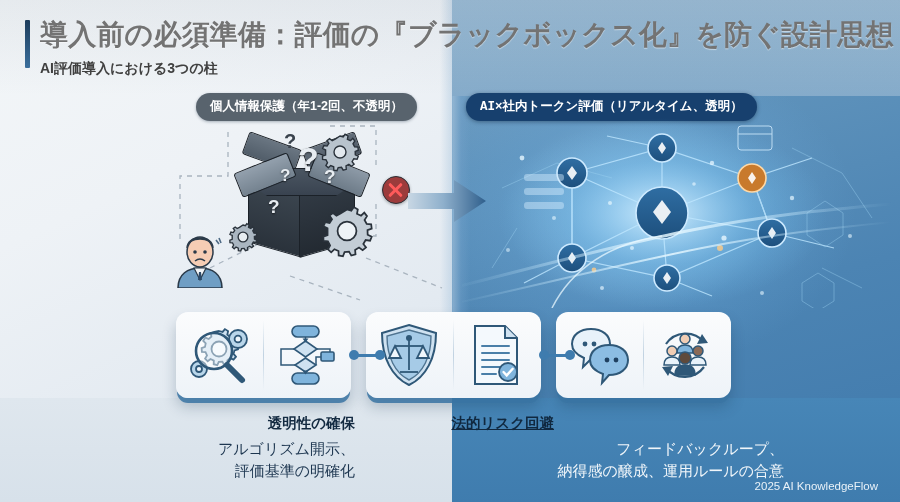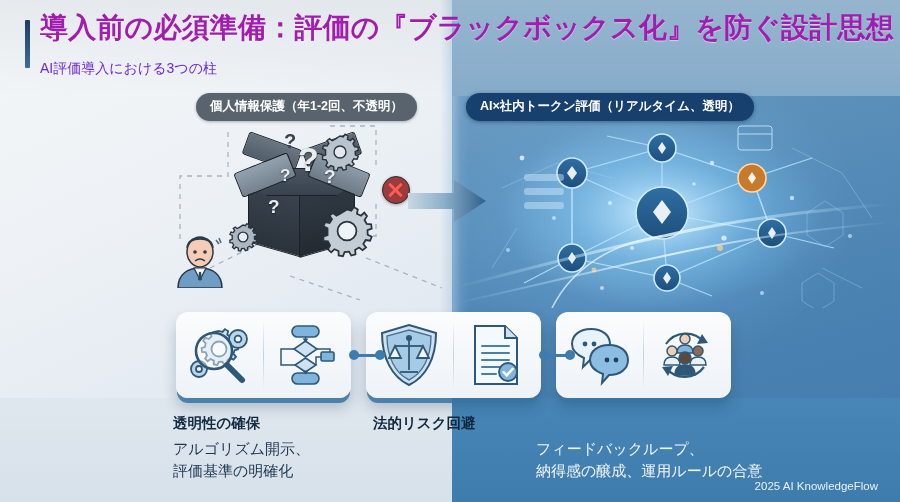--- a/index.html
+++ b/index.html
@@ -26,32 +26,32 @@
     background:linear-gradient(180deg,#9dbdd6 0%,#8fb3cf 60%,#85abca 100%);}
   .bg-bottomband{position:absolute;left:0;top:398px;width:900px;height:104px;}
   .bb-l{position:absolute;left:0;top:0;width:452px;height:104px;
     background:linear-gradient(180deg,#dfe7ee 0%,#d7e1ea 100%);}
   .bb-r{position:absolute;left:452px;top:0;width:448px;height:104px;
     background:linear-gradient(180deg,#4786b7 0%,#3f7cae 100%);}
 
   
   .accent-bar{position:absolute;left:25px;top:20px;width:5px;height:48px;
     background:linear-gradient(180deg,#1d3d5c 0%,#3a6e9c 100%);border-radius:1px;}
-  .title{position:absolute;left:40px;top:9px;width:830px;
-    font-size:28px;font-weight:bold;color:#a21caf;letter-spacing:.2px;
+  .title{position:absolute;left:40px;top:16px;width:830px;
+    font-size:28px;font-weight:bold;color:#737373;letter-spacing:.2px;
     text-shadow:0 1px 1px rgba(255,255,255,.5);white-space:nowrap;}
-  .subtitle{position:absolute;left:40px;top:60px;font-size:14px;color:#6d28d9;}
+  .subtitle{position:absolute;left:40px;top:60px;font-size:14px;color:#404040;font-weight:bold;}
 
   
   .badge{position:absolute;border-radius:14px;font-size:12.5px;font-weight:bold;
     padding:5px 14px 6px;white-space:nowrap;}
   .badge-left{left:196px;top:93px;background:#58636d;color:#ffffff;
     box-shadow:0 1px 3px rgba(30,50,70,.35);}
   .badge-right{left:466px;top:93px;background:#17406e;color:#ffffff;
-    box-shadow:0 1px 4px rgba(10,30,55,.45);}
+    box-shadow:0 1px 4px rgba(10,30,55,.45);font-family:Liberation Mono, monospace;}
 
   
   .illus-left{position:absolute;left:170px;top:118px;width:280px;height:185px;}
   .dashpath{position:absolute;inset:0;}
 
   .bbox{position:absolute;left:72px;top:16px;width:122px;height:120px;}
   .bbox .face-l{position:absolute;left:6px;top:48px;width:52px;height:66px;
     background:linear-gradient(180deg,#3c4650 0%,#2a323b 100%);
     transform:skewY(16deg);border:1.5px solid #1b2128;border-radius:2px;}
   .bbox .face-r{position:absolute;left:57px;top:48px;width:54px;height:66px;
@@ -109,26 +109,26 @@
 
   .conn{position:absolute;top:350px;width:36px;height:10px;}
   .conn .bar{position:absolute;left:5px;top:3.5px;width:26px;height:3px;background:#3f7cae;border-radius:2px;}
   .conn .d{position:absolute;top:0;width:10px;height:10px;border-radius:50%;background:#3f7cae;}
   .conn .d1{left:0;}
   .conn .d2{left:26px;}
   .conn1{left:349px;}
   .conn2{left:539px;}
 
   
-  .cap{position:absolute;text-align:left;}
+  .cap{position:absolute;text-align:right;}
   .cap-title{font-size:14.5px;font-weight:bold;margin-bottom:5px;}
   .cap-body{font-size:15px;line-height:1.45;}
   .cap1{left:173px;top:414px;width:182px;color:#132a41;}
   .cap1 .cap-body{color:#1d3650;}
-  .cap2{left:373px;top:414px;width:190px;color:#10283f;}
+  .cap2{left:364px;top:414px;width:190px;color:#10283f;text-decoration:underline;}
   .cap2 .cap-body{color:#1b334c;}
   .cap3{left:536px;top:414px;width:248px;color:#0e2236;}
   .cap3 .cap-body{color:#f1f6fa;margin-top:24px;}
   .cap3 .cap-title{color:#0d2133;}
 
   .footer{position:absolute;right:22px;bottom:10px;font-size:11.5px;color:#e8f1f8;text-align:right;}
 </style>
 </head>
 <body>
 

